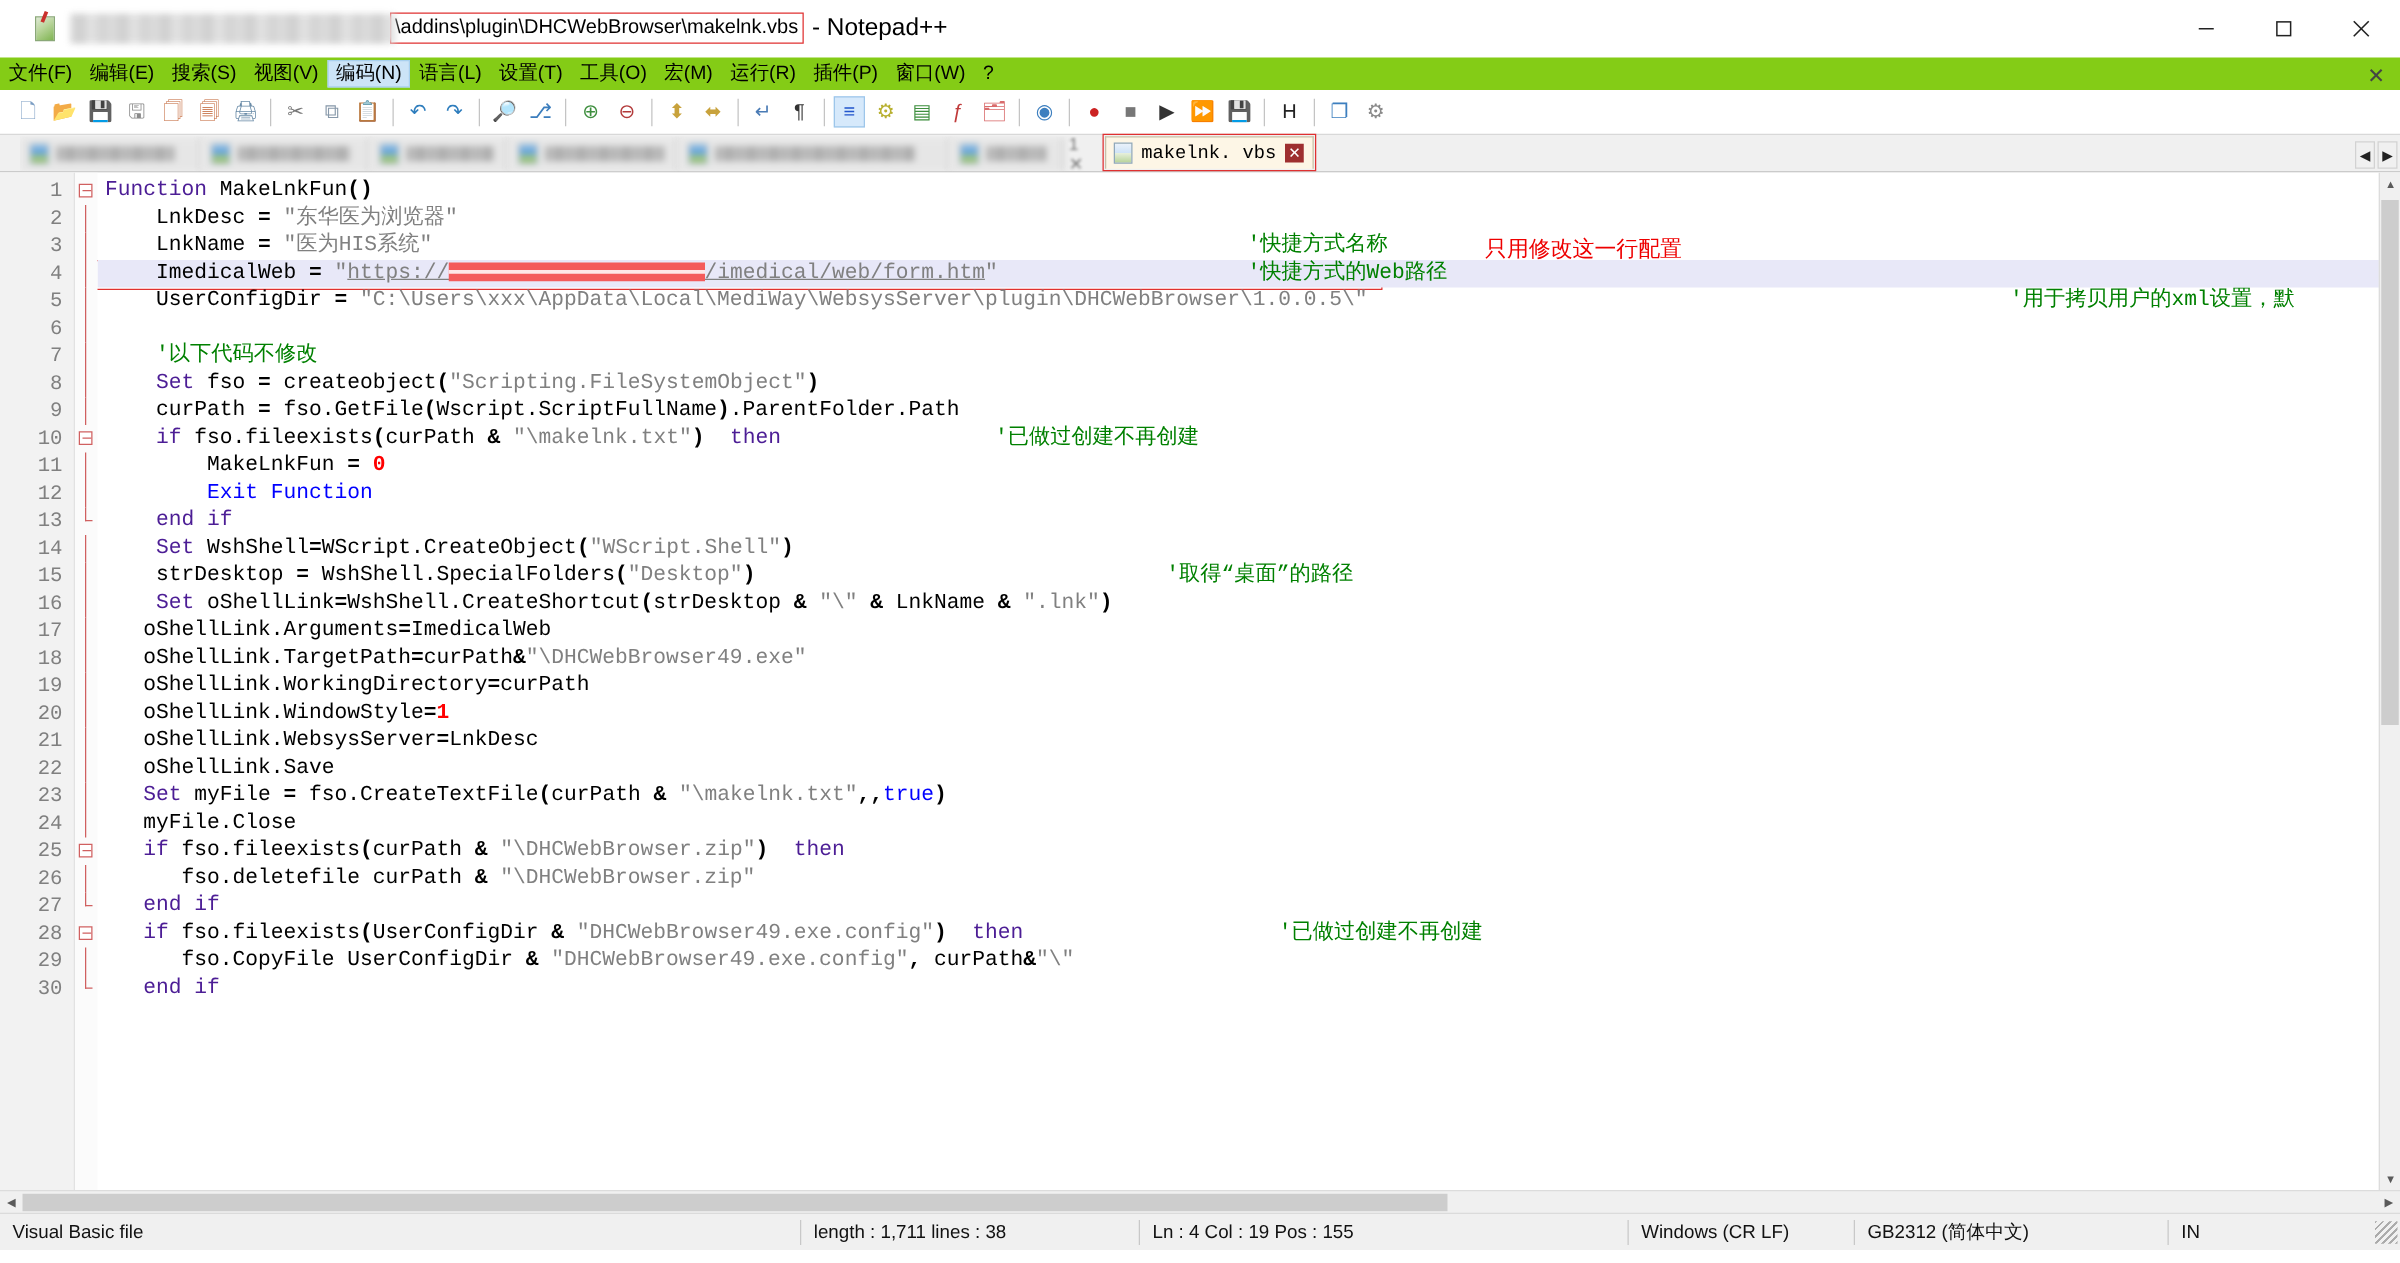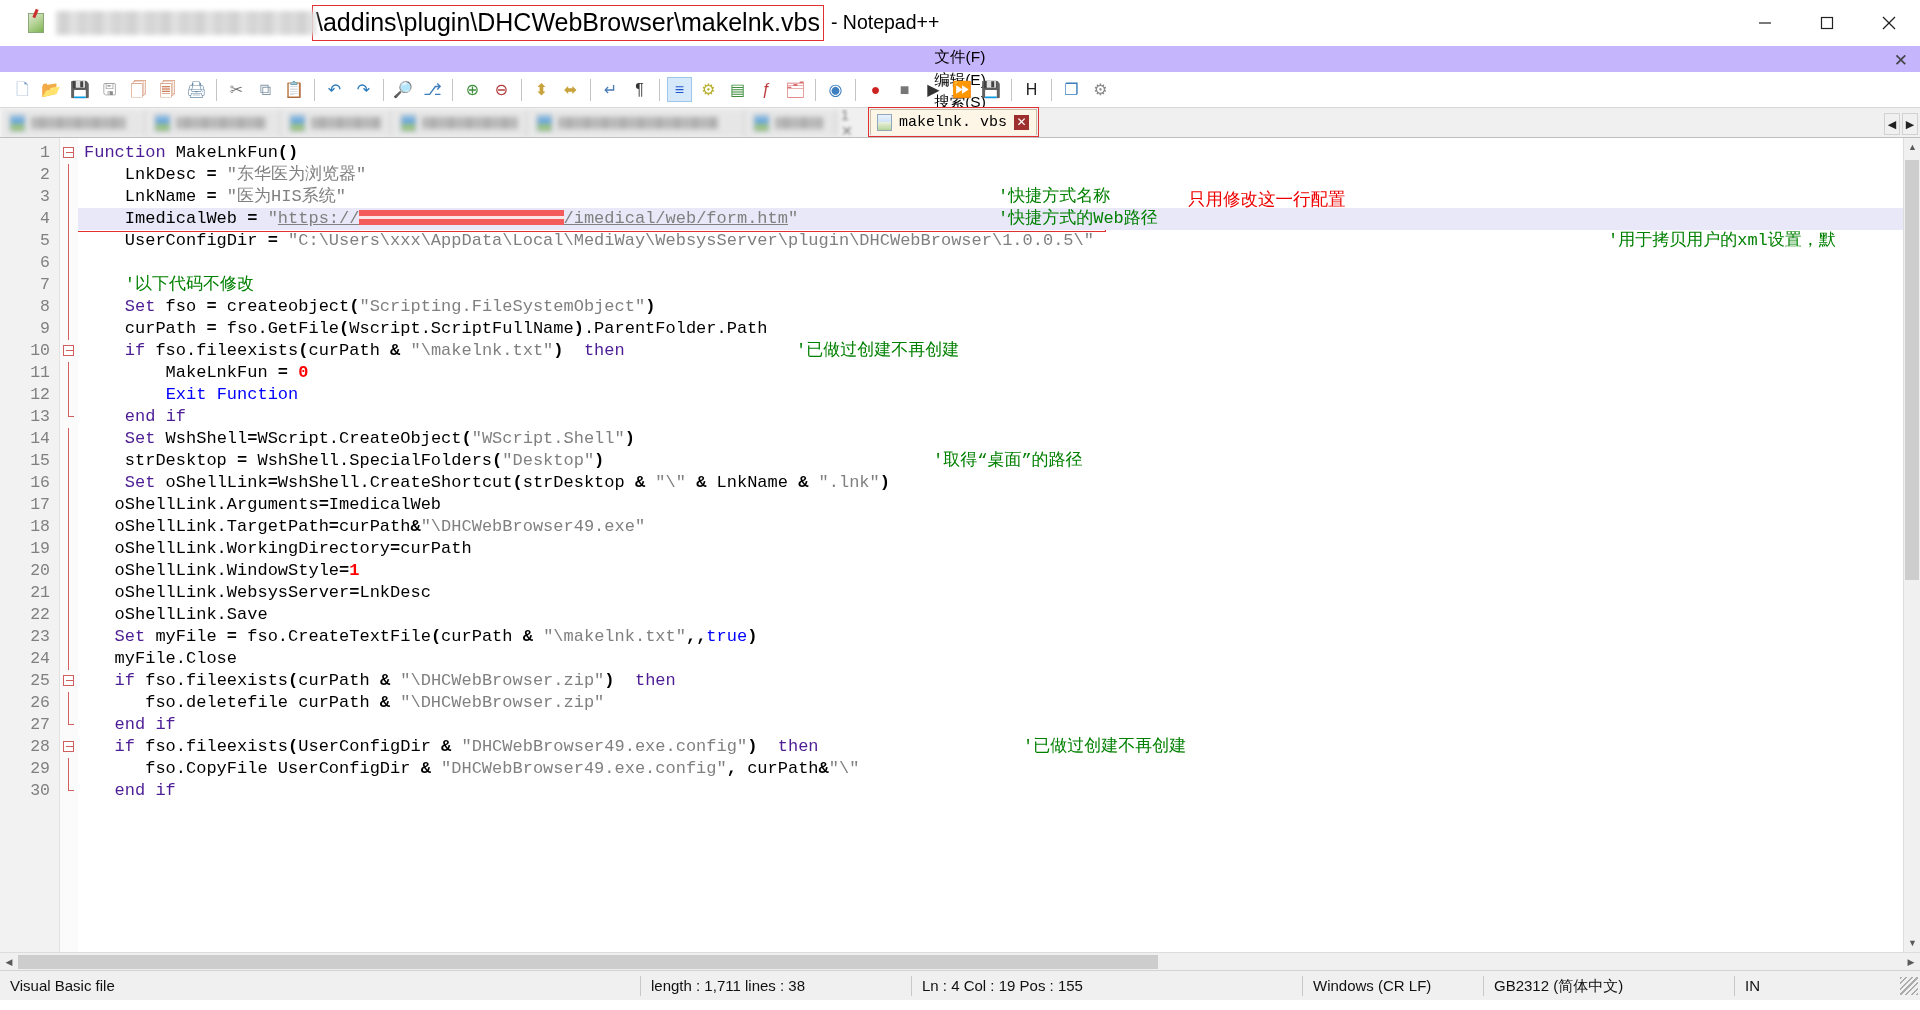--- a/index.html
+++ b/index.html
@@ -43,21 +43,21 @@
        #d9d9d9 0px, #cccccc 9px, #e3e3e3 17px, #d0d0d0 26px, #dcdcdc 34px);
     filter: blur(2.6px);
     opacity: .95;
   }
   .title-path-box {
     border: 1.6px solid #e03030;
     padding: 2px 3px 3px 3px;
     margin-left: -4px;
   }
   .title-path {
-    font-size: 25px;
+    font-size: 16px;
     color: #000;
     white-space: nowrap;
     font-family: "Liberation Sans", sans-serif;
   }
   .title-suffix {
     font-size: 19.5px; color: #000; margin-left: 7px; white-space: nowrap;
   }
   .win-buttons {
     position: absolute; right: 0; top: 0;
     height: 46px; display: flex; align-items: center;
@@ -68,23 +68,22 @@
     font-size: 17px; color: #222;
   }
   .win-btn svg { display: block; }
 
   
   .menubar {
     height: 26px;
     display: flex;
     align-items: center;
     padding-left: 0;
-    background: #c4b5fd;
-    position: relative;
-    flex-direction: column;
+    background: #84cc16;
+    position: relative;
   }
   .menu-item {
     font-size: 15.5px;
     color: #000;
     padding: 3px 7px 4px 7px;
     white-space: nowrap;
     line-height: 1;
   }
   .menu-item.active {
     background: #cce4f7;
@@ -117,21 +116,21 @@
   }
 
   
   .tabbar {
     height: 30px;
     background: #f0f0f0;
     display: flex;
     align-items: flex-end;
     position: relative;
     border-bottom: 1px solid #bfbfbf;
-    padding-left: 2px;
+    padding-left: 16px;
   }
   .tab-blurred-strip {
     position: relative;
     height: 28px;
     width: 860px;
     display: flex;
     align-items: center;
     overflow: hidden;
   }
   .tab-ghost {

